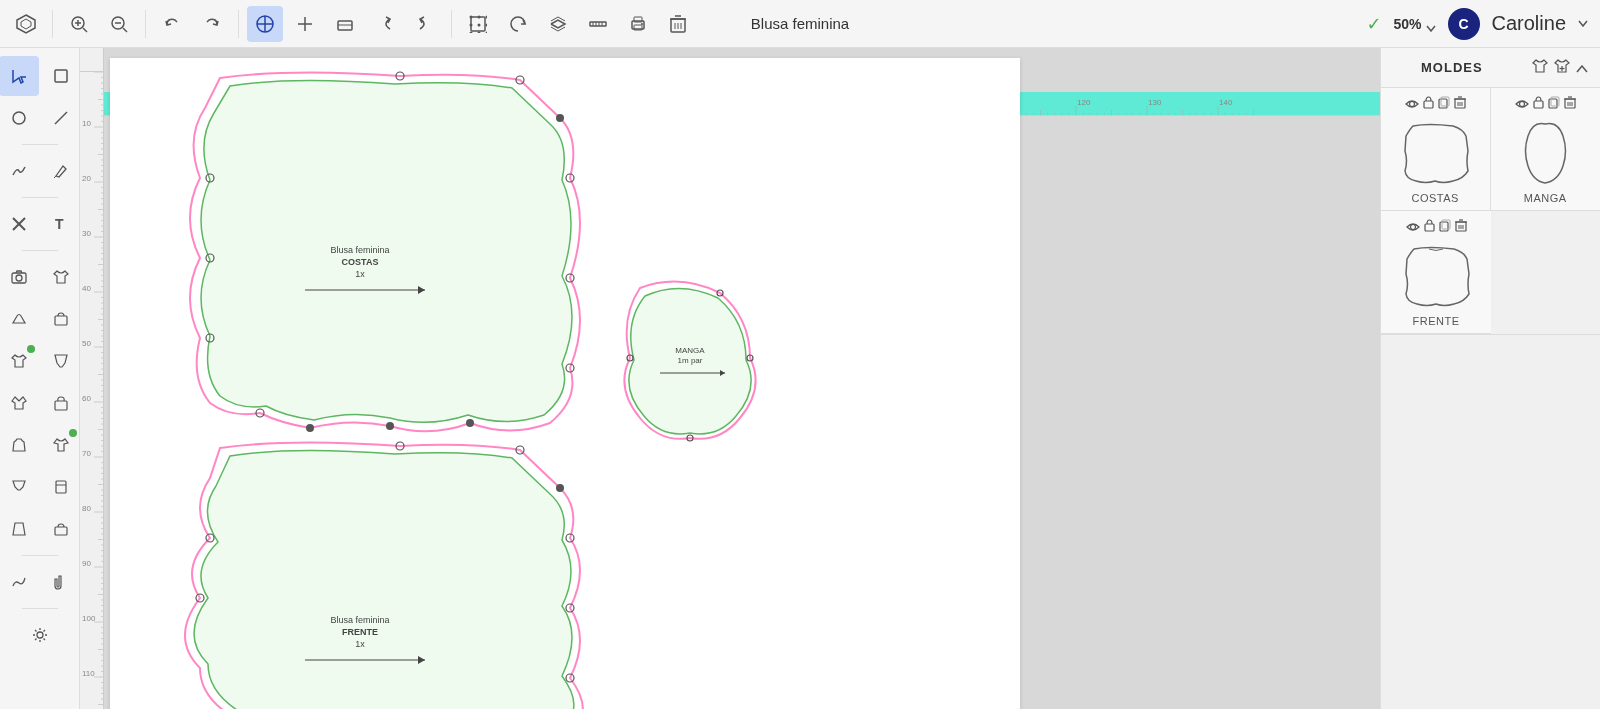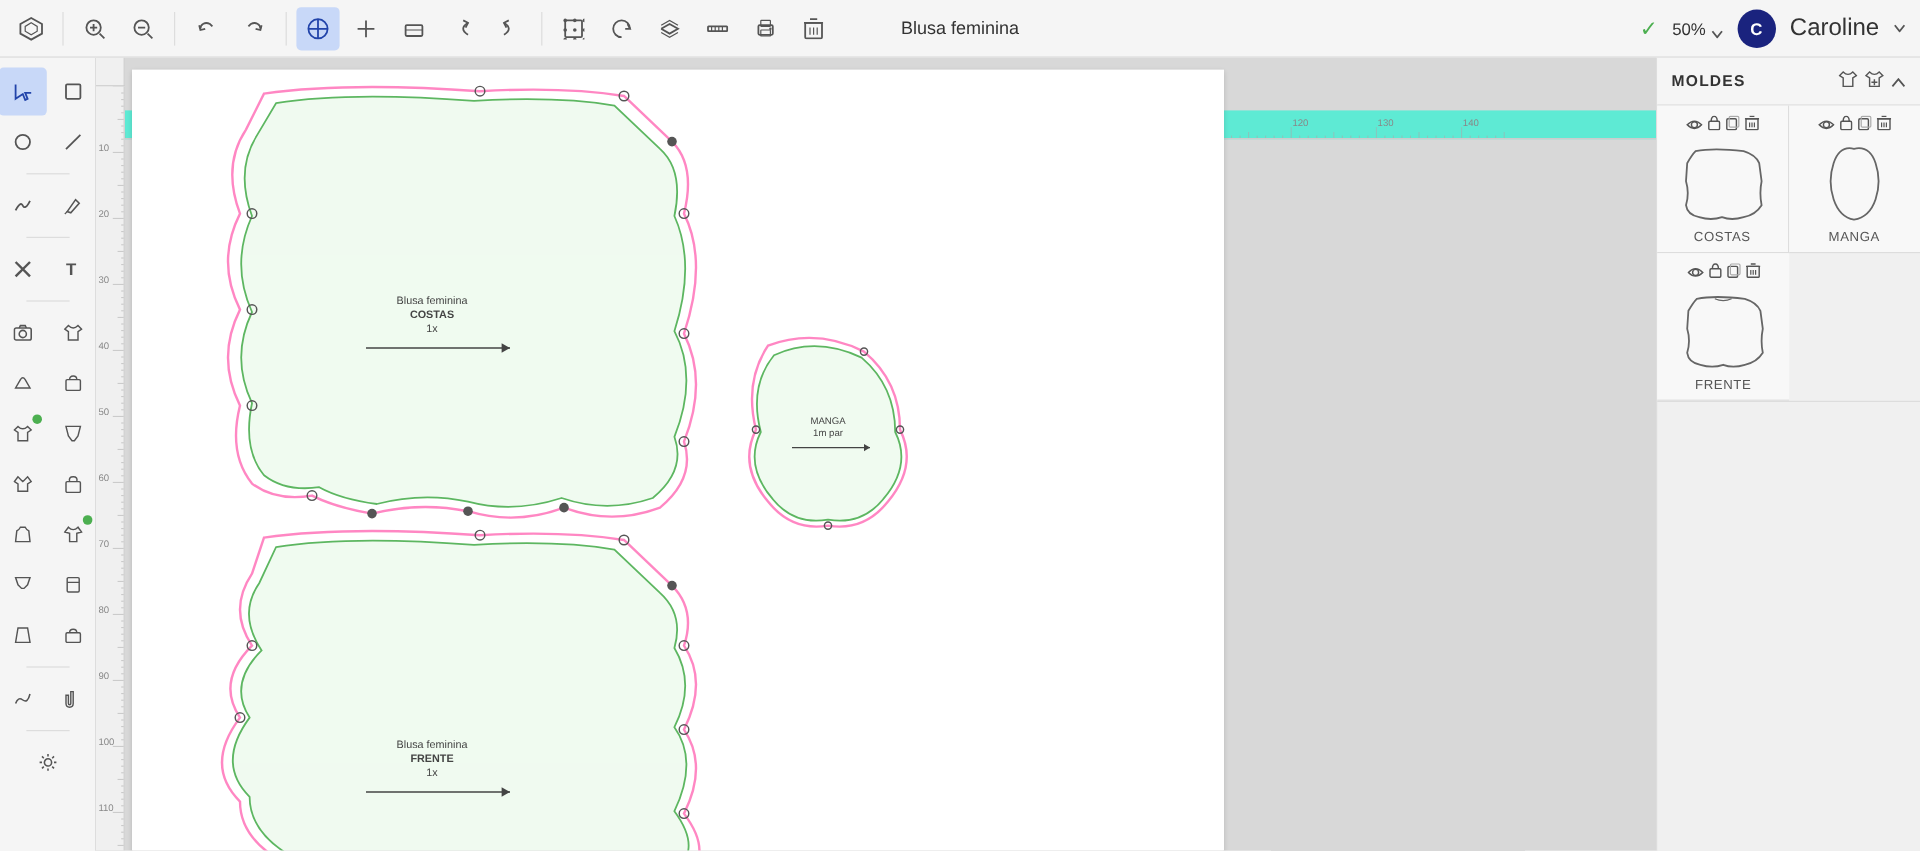--- a/index.html
+++ b/index.html
@@ -27,21 +27,21 @@
     .toolbar-title {
       position: absolute; left: 50%; transform: translateX(-50%);
       font-size: 15px; color: #333; font-weight: 500;
     }
     .toolbar-right {
       position: absolute; right: 12px;
       display: flex; align-items: center; gap: 12px;
     }
     .zoom-control {
       display: flex; align-items: flex-end; gap: 4px;
-      font-size: 14px; color: #333;
+      font-size: 14px; color: #333; font-weight: bold;
     }
     .check-icon { color: #4caf50; font-size: 18px; }
     .user-avatar {
       width: 32px; height: 32px; border-radius: 50%;
       background: #1a237e; color: #fff;
       display: flex; align-items: center; justify-content: center;
       font-size: 14px; font-weight: bold;
     }
     .user-name { font-size: 20px; color: #333; }
 
@@ -138,21 +138,21 @@
       display: flex;
       flex-direction: column;
     }
     .panel-header {
       height: 40px;
       display: flex; align-items: center; justify-content: space-between;
       padding: 0 12px;
       border-bottom: 1px solid #ddd;
       background: #f5f5f5;
     }
-    .panel-title { font-size: 13px; font-weight: bold; color: #333; letter-spacing: 1px; }
+    .panel-title { font-size: 13px; font-weight: bold; color: #333; letter-spacing: 1px; margin-left: 28px; }
     .panel-header-icons { display: flex; gap: 6px; align-items: center; }
     .panel-icon { font-size: 14px; color: #555; cursor: pointer; }
 
     .moldes-grid {
       display: grid; grid-template-columns: 1fr 1fr;
       gap: 0;
     }
     .molde-item {
       display: flex; flex-direction: column; align-items: center;
       padding: 8px 4px 6px;

